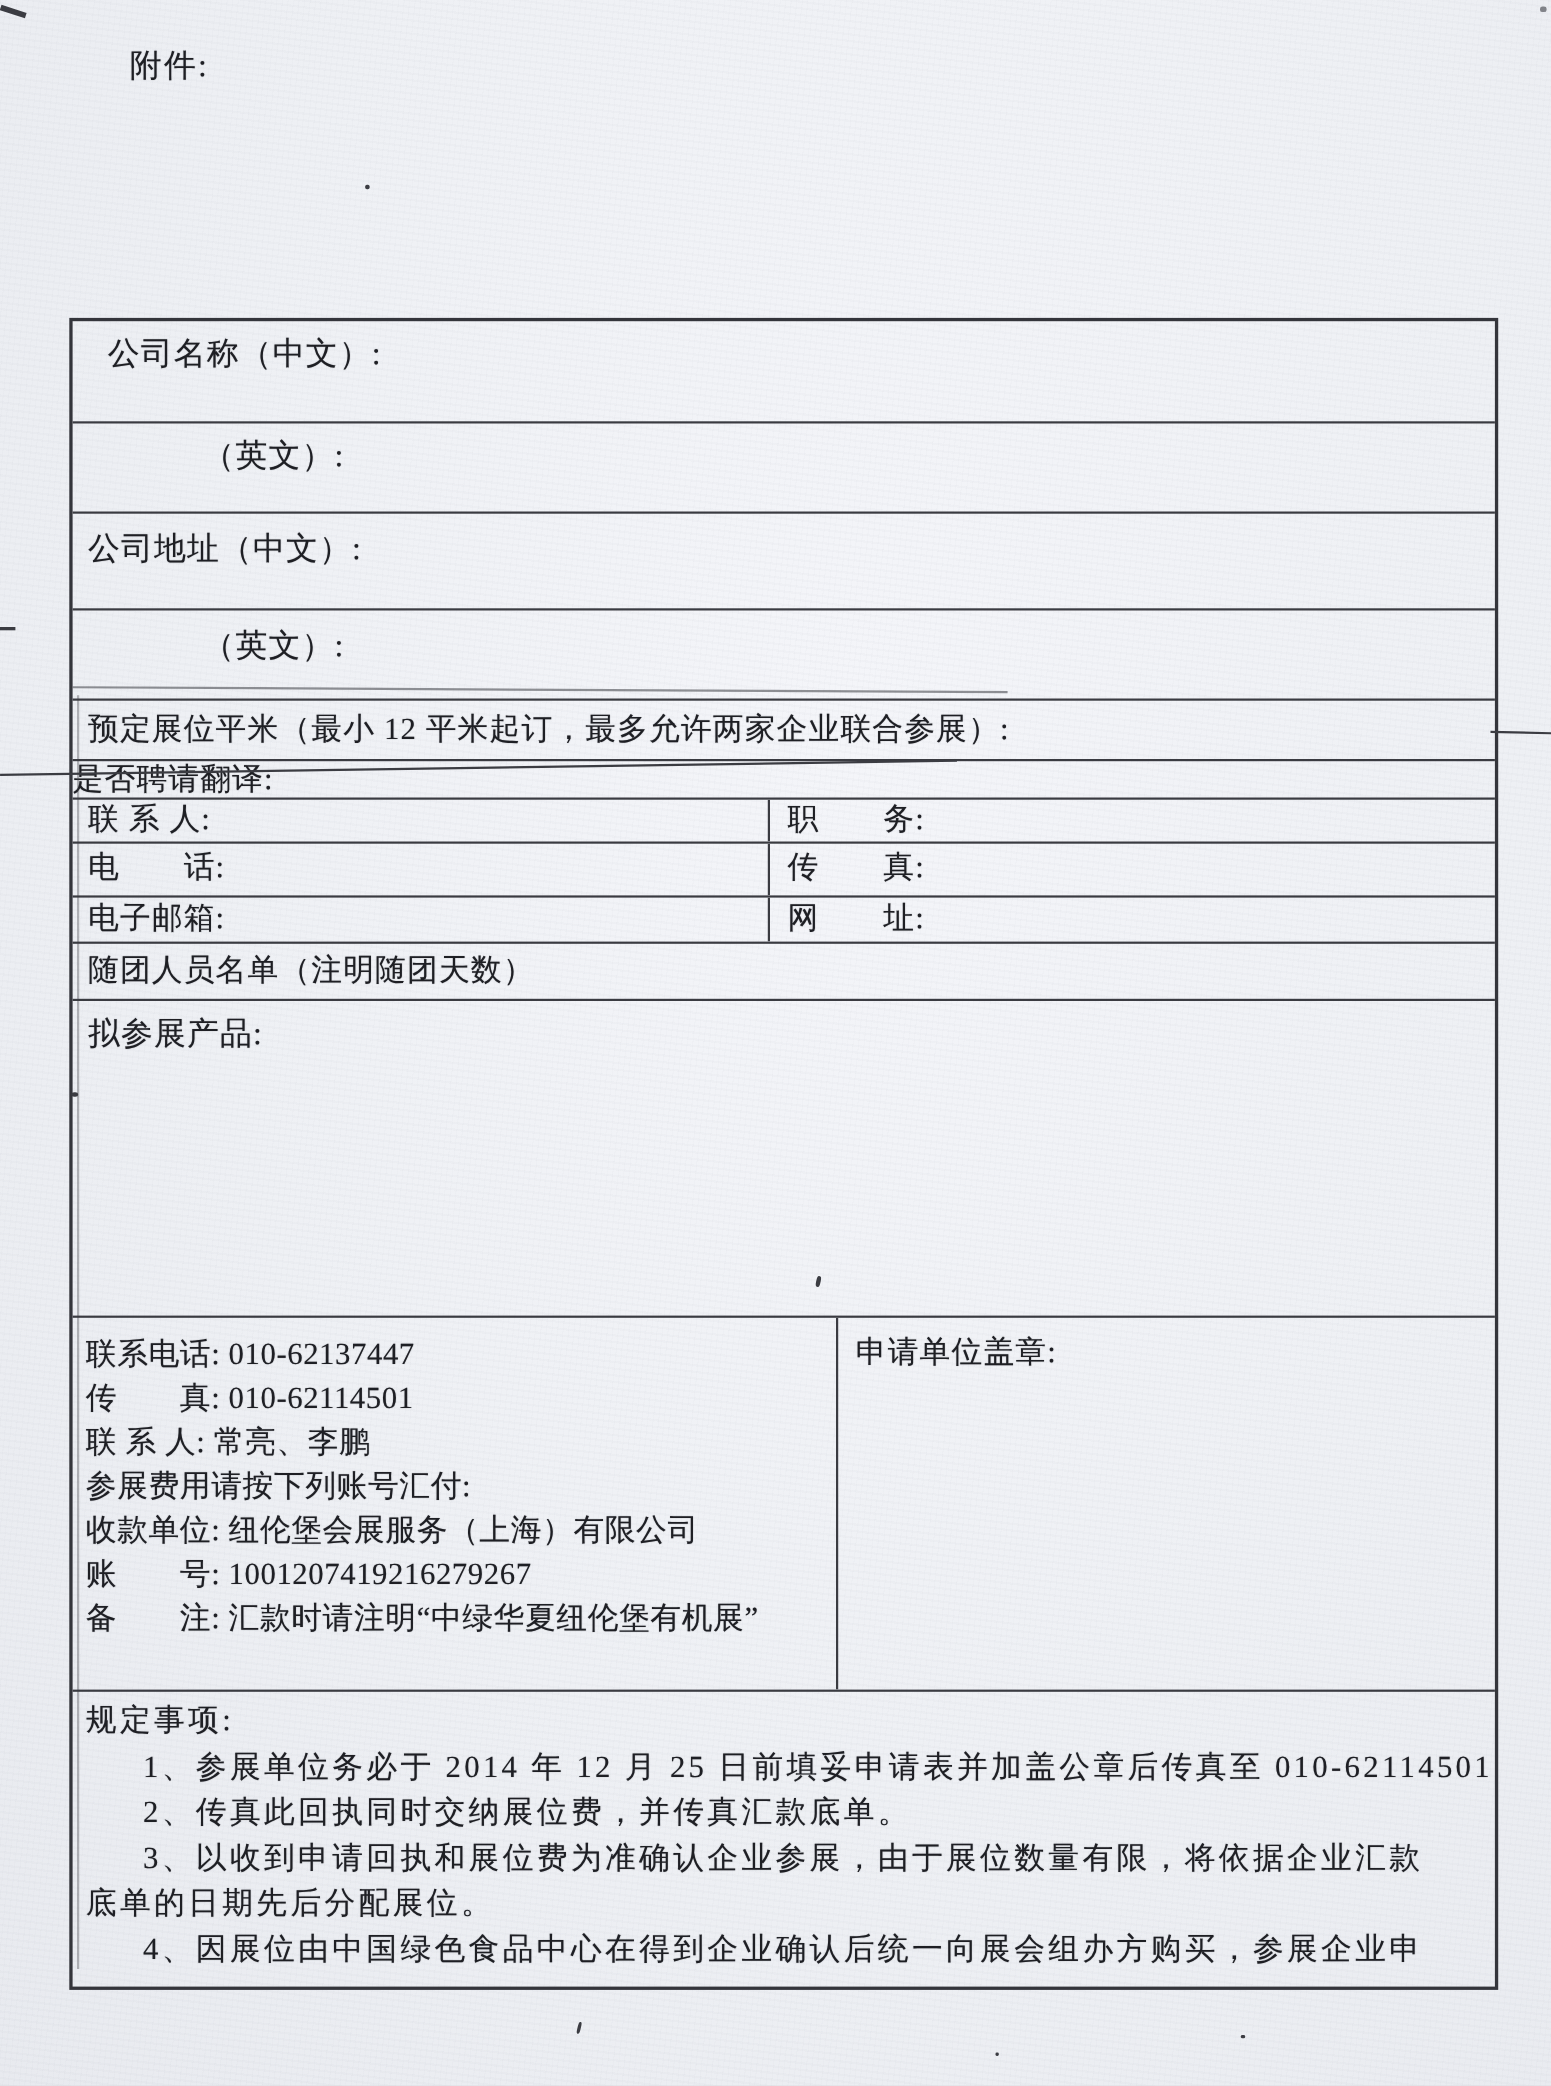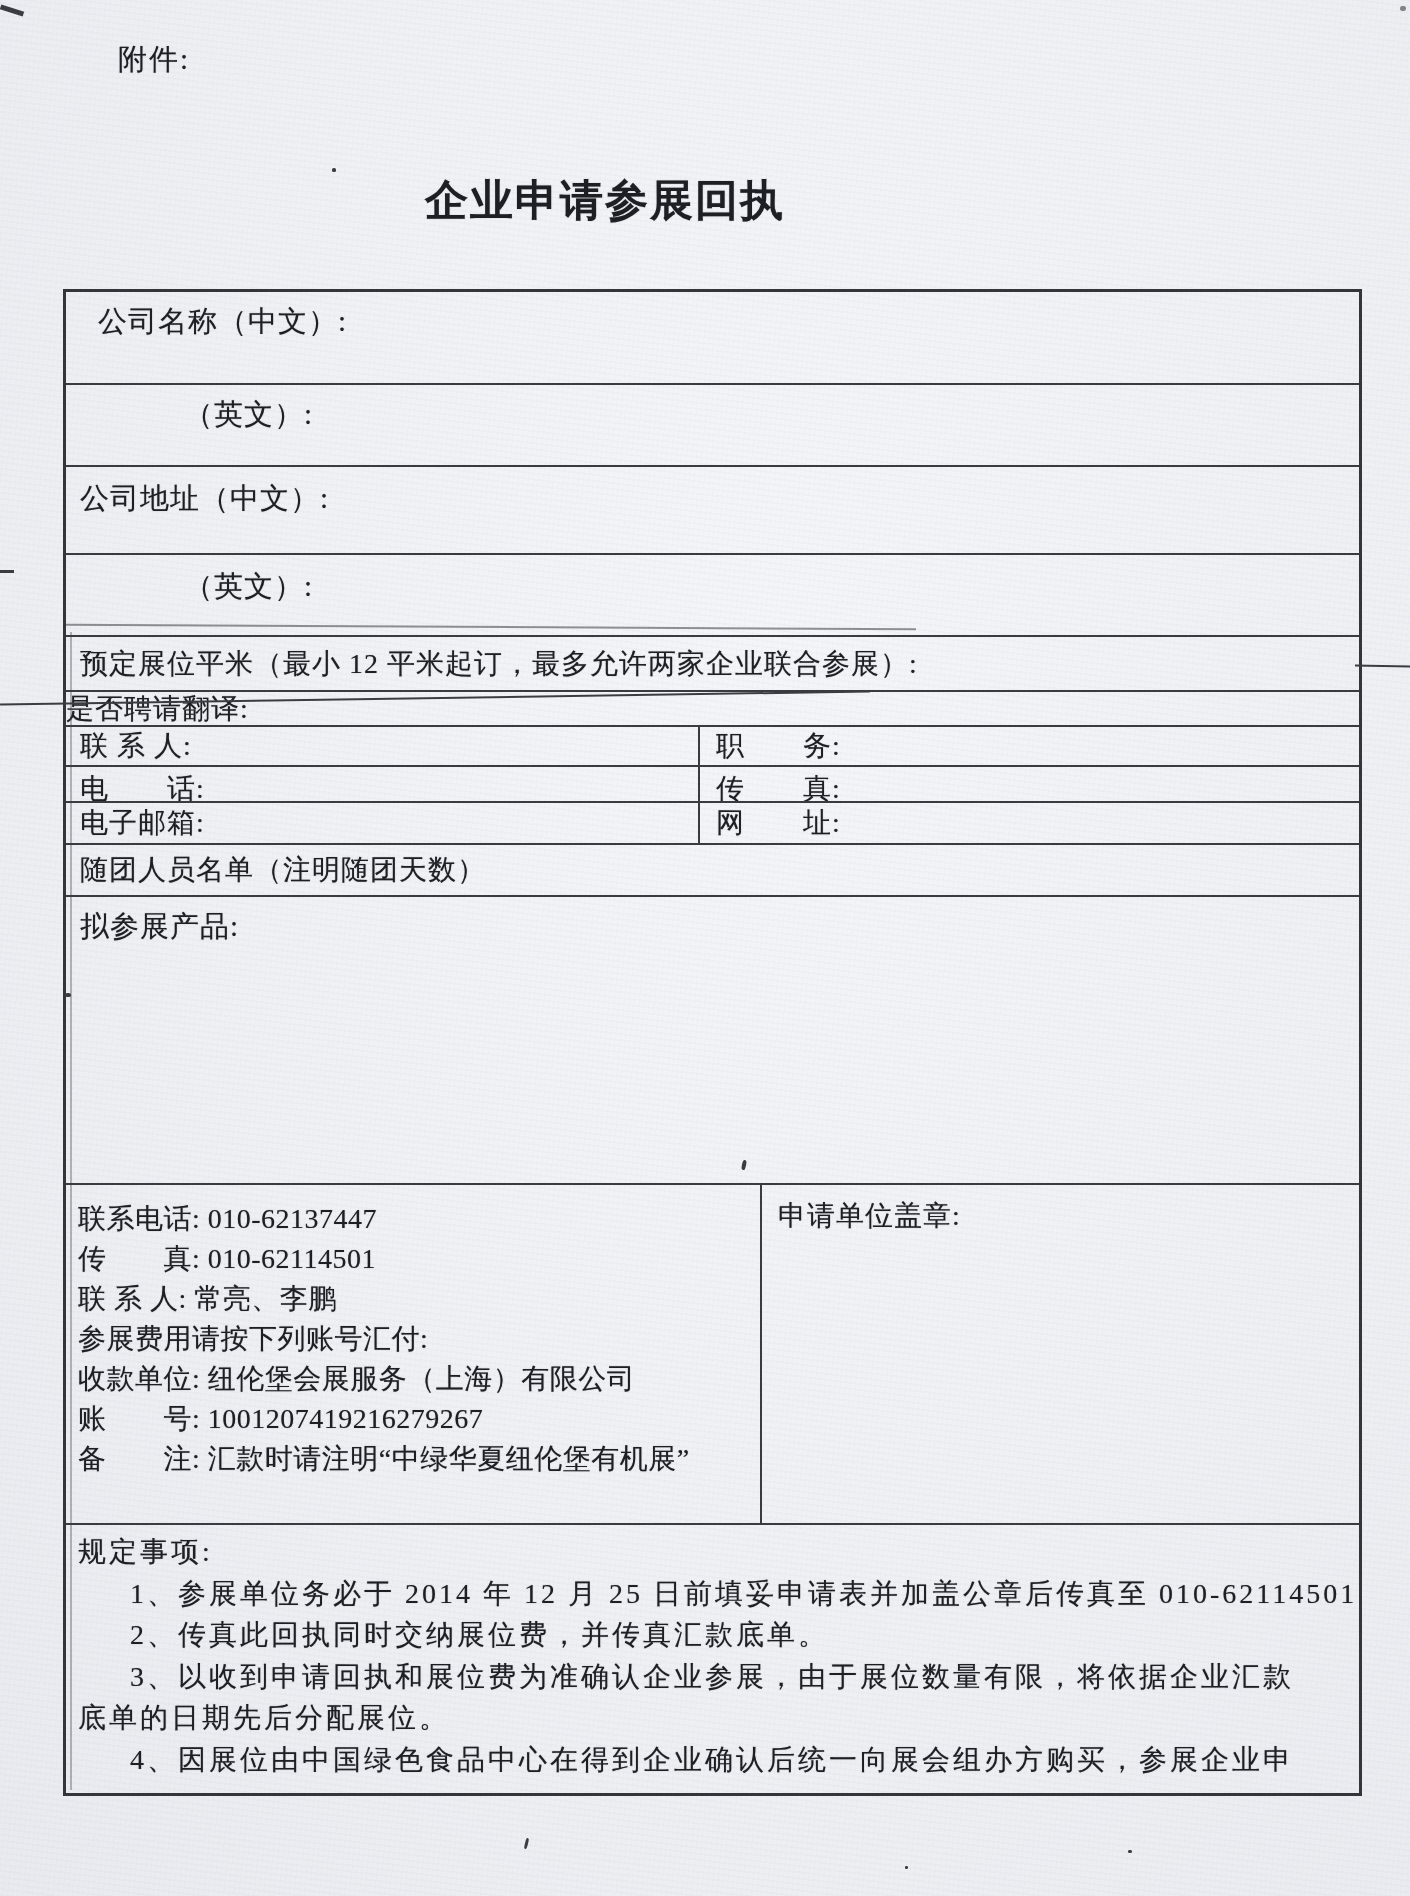--- a/index.html
+++ b/index.html
@@ -33,21 +33,21 @@
   .row { border-top: 2px solid #3a3b41; font-size: 29px; letter-spacing: 1px; overflow: hidden; }
   .row.first { border-top: none; }
   .r1 { height: 91px; padding: 10px 0 0 32px; }
   .r2 { height: 82px; padding: 10px 0 0 118px; }
   .r3 { height: 88px; padding: 12px 0 0 14px; }
   .r4 { height: 82px; padding: 12px 0 0 118px; }
   .r5 { height: 55px; line-height: 53px; padding-left: 14px; font-size: 28px; }
   .r6 { height: 35px; line-height: 33px; font-size: 28px; }
   .cols { display: flex; }
   .r7 { height: 40px; line-height: 38px; }
-  .r8 { height: 36px; line-height: 44px; }
+  .r8 { height: 49px; line-height: 44px; }
   .r9 { height: 42px; line-height: 40px; }
   .lcell { width: 632px; padding-left: 14px; font-size: 28px; }
   .rcell { flex: 1; border-left: 2px solid #3a3b41; padding-left: 16px; font-size: 28px; }
   .r10 { height: 52px; line-height: 50px; padding-left: 14px; font-size: 28px; }
   .r11 { height: 288px; padding: 10px 0 0 14px; }
   .r12 { height: 340px; display: flex; font-size: 28px; }
   .lcell12 { width: 694px; padding: 14px 0 0 12px; }
   .rcell12 { flex: 1; border-left: 2px solid #3a3b41; padding: 12px 0 0 16px; }
   .cline { line-height: 40px; letter-spacing: 0.5px; white-space: pre; }
   .r13 { height: 270px; padding: 6px 14px 0 12px; font-size: 28px; }
@@ -58,21 +58,20 @@
   .faint { opacity: 0.55; }
   .speck { border-radius: 40%; }
 </style>
 </head>
 <body>
 
 <div class="page">
 
   <div class="attachment">附件:</div>
 
-  <div class="title">企业申请参展回执</div>
 
   <div class="tbl">
     <div class="row first r1">公司名称（中文）:</div>
     <div class="row r2">（英文）:</div>
     <div class="row r3">公司地址（中文）:</div>
     <div class="row r4">（英文）:</div>
     <div class="row r5">预定展位平米（最小 12 平米起订，最多允许两家企业联合参展）:</div>
     <div class="row r6">是否聘请翻译:</div>
     <div class="row cols r7">
       <div class="lcell">联 系 人:</div>

